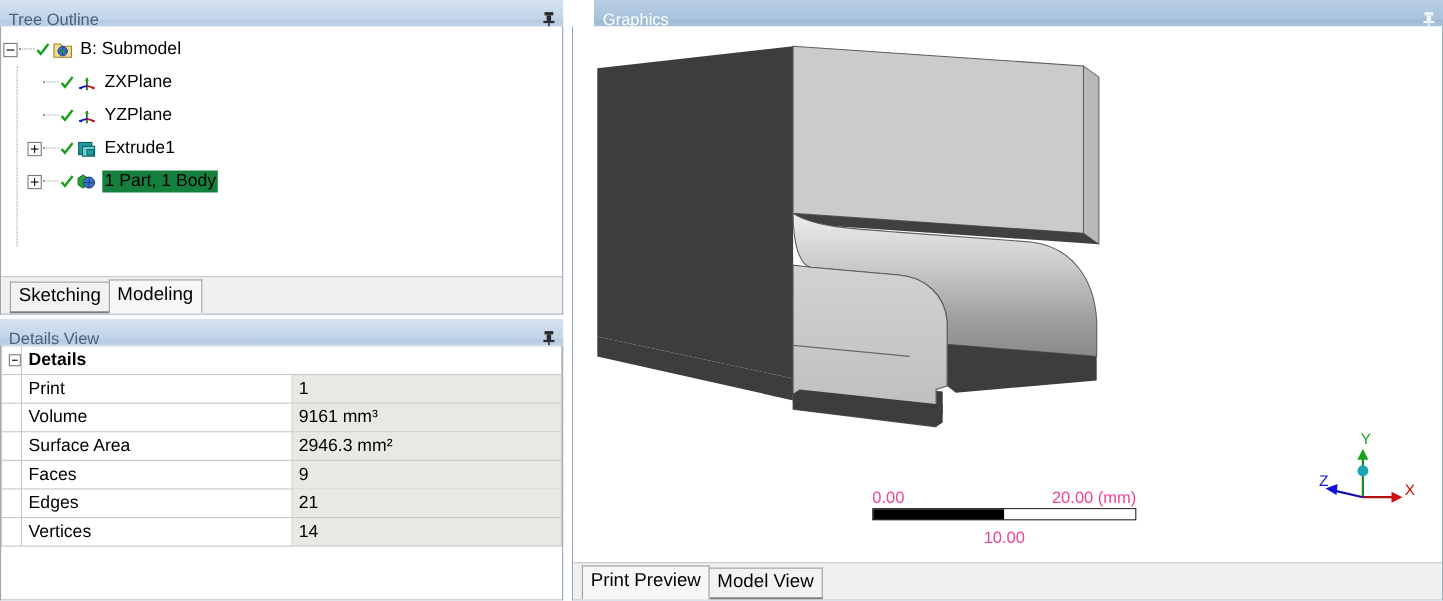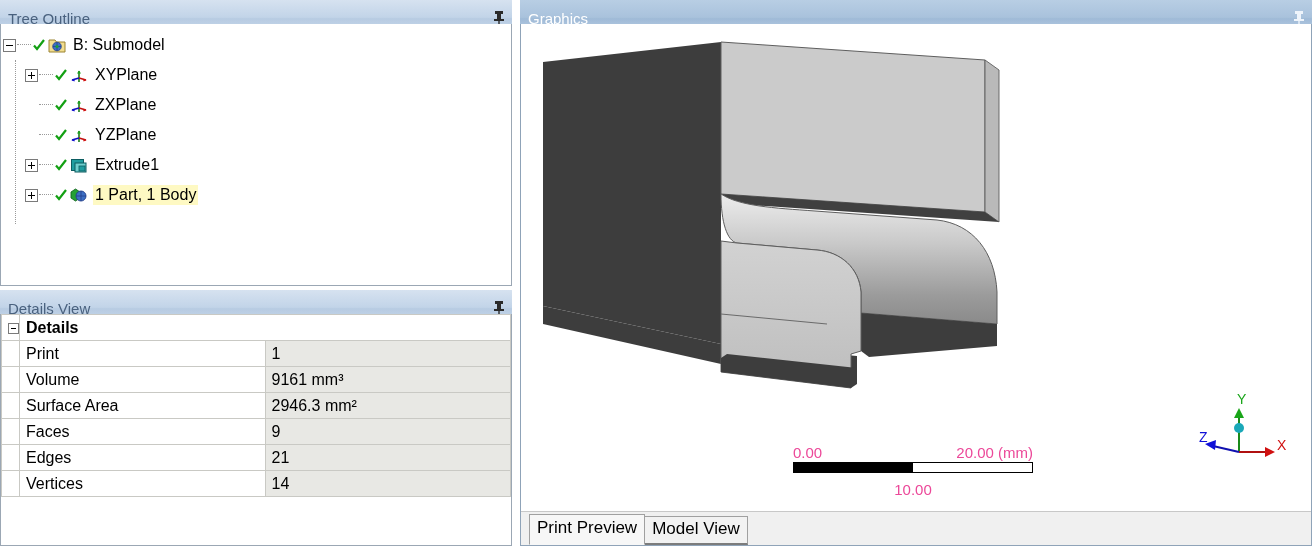--- a/index.html
+++ b/index.html
@@ -31,20 +31,21 @@
     padding: 0 6px 0 8px;
     font-size: 15px;
     box-sizing: border-box;
     background: linear-gradient(to bottom, #d6e2f0 0%, #c2d4e8 48%, #b7cbe2 52%, #cddcec 100%);
     color: #49617e;
     user-select: none;
   }
   .panel-title.active {
     background: linear-gradient(to bottom, #b8cee4 0%, #a9c2dc 48%, #9fbad7 52%, #c0d3e7 100%);
     color: #ffffff;
+    margin-left: 20px;
   }
   .panel-body {
     position: absolute;
     left: 0; right: 0;
     top: 24px; bottom: 0;
     background: #ffffff;
     border: 1px solid #9ba7b4;
     border-top: none;
     box-sizing: border-box;
     overflow: hidden;
@@ -114,21 +115,21 @@
     width: 18px; height: 17px;
     margin-right: 5px;
   }
   .node-label {
     font-size: 16px;
     color: #000;
     line-height: 1;
     padding: 2px 2px;
   }
   .node-label.selected {
-    background: #fef9c3;
+    background: #15803d;
   }
 
   
   .tabstrip {
     position: absolute;
     left: 0; right: 0; bottom: 0;
     height: 34px;
     background: #f0f0f0;
     border-top: 1px solid #c8c8c8;
     display: flex;
@@ -292,40 +293,41 @@
           <svg width="18" height="17" viewBox="0 0 18 17">
             <path d="M1 3 h6 l1.5 2 H17 v10 H1 Z" fill="#f2dd8e" stroke="#9b8432" stroke-width="1"></path>
             <circle cx="9" cy="9.5" r="4.3" fill="#3d6fc4" stroke="#23408a" stroke-width="0.8"></circle>
             <path d="M5 9.5 h8 M9 5.2 v8.6" stroke="#23408a" stroke-width="0.8"></path>
             <circle cx="9" cy="9.5" r="1.6" fill="#1aa03a"></circle>
           </svg>
         </span>
         <span class="node-label">B: Submodel</span>
       </div>
 
+
       <div class="tree-row">
         <span class="tree-indent" style="width:22px"></span>
-        <span class="expander plus"></span>
+        <span class="tree-indent" style="width:13px"></span>
         <span class="dots"></span>
         <span class="check">
           <svg width="14" height="14" viewBox="0 0 14 14">
               <path d="M2 7.5 L5 11 L12 2" stroke="#13a013" stroke-width="2.2" fill="none"></path>
             </svg>
         </span>
         <span class="node-icon">
           <svg width="18" height="17" viewBox="0 0 18 17">
             <path d="M9 15 V4" stroke="#1a7a1a" stroke-width="1.6"></path>
             <path d="M9 3.4 l-2 3 h4 Z" fill="#1aa01a"></path>
             <path d="M9 11 L16 13" stroke="#c01010" stroke-width="1.6"></path>
             <path d="M16.6 13.2 l-3.4 -1.4 l0.3 2.6 Z" fill="#d01010"></path>
             <path d="M9 11 L2 13" stroke="#1010c0" stroke-width="1.6"></path>
             <path d="M1.4 13.2 l3.4 -1.4 l-0.3 2.6 Z" fill="#1010d0"></path>
           </svg>
         </span>
-        <span class="node-label">XYPlane</span>
+        <span class="node-label">ZXPlane</span>
       </div>
 
       <div class="tree-row">
         <span class="tree-indent" style="width:22px"></span>
         <span class="tree-indent" style="width:13px"></span>
         <span class="dots"></span>
         <span class="check">
           <svg width="14" height="14" viewBox="0 0 14 14">
               <path d="M2 7.5 L5 11 L12 2" stroke="#13a013" stroke-width="2.2" fill="none"></path>
             </svg>
@@ -333,42 +335,20 @@
         <span class="node-icon">
           <svg width="18" height="17" viewBox="0 0 18 17">
             <path d="M9 15 V4" stroke="#1a7a1a" stroke-width="1.6"></path>
             <path d="M9 3.4 l-2 3 h4 Z" fill="#1aa01a"></path>
             <path d="M9 11 L16 13" stroke="#c01010" stroke-width="1.6"></path>
             <path d="M16.6 13.2 l-3.4 -1.4 l0.3 2.6 Z" fill="#d01010"></path>
             <path d="M9 11 L2 13" stroke="#1010c0" stroke-width="1.6"></path>
             <path d="M1.4 13.2 l3.4 -1.4 l-0.3 2.6 Z" fill="#1010d0"></path>
           </svg>
         </span>
-        <span class="node-label">ZXPlane</span>
-      </div>
-
-      <div class="tree-row">
-        <span class="tree-indent" style="width:22px"></span>
-        <span class="tree-indent" style="width:13px"></span>
-        <span class="dots"></span>
-        <span class="check">
-          <svg width="14" height="14" viewBox="0 0 14 14">
-              <path d="M2 7.5 L5 11 L12 2" stroke="#13a013" stroke-width="2.2" fill="none"></path>
-            </svg>
-        </span>
-        <span class="node-icon">
-          <svg width="18" height="17" viewBox="0 0 18 17">
-            <path d="M9 15 V4" stroke="#1a7a1a" stroke-width="1.6"></path>
-            <path d="M9 3.4 l-2 3 h4 Z" fill="#1aa01a"></path>
-            <path d="M9 11 L16 13" stroke="#c01010" stroke-width="1.6"></path>
-            <path d="M16.6 13.2 l-3.4 -1.4 l0.3 2.6 Z" fill="#d01010"></path>
-            <path d="M9 11 L2 13" stroke="#1010c0" stroke-width="1.6"></path>
-            <path d="M1.4 13.2 l3.4 -1.4 l-0.3 2.6 Z" fill="#1010d0"></path>
-          </svg>
-        </span>
         <span class="node-label">YZPlane</span>
       </div>
 
       <div class="tree-row">
         <span class="tree-indent" style="width:22px"></span>
         <span class="expander plus"></span>
         <span class="dots"></span>
         <span class="check">
           <svg width="14" height="14" viewBox="0 0 14 14">
               <path d="M2 7.5 L5 11 L12 2" stroke="#13a013" stroke-width="2.2" fill="none"></path>
@@ -397,20 +377,24 @@
           <svg width="18" height="17" viewBox="0 0 18 17">
             <path d="M1 5 l4.5 -3 l4.5 3 v6 l-4.5 3 l-4.5 -3 Z" fill="#25a135" stroke="#14661f" stroke-width="0.9"></path>
             <circle cx="11" cy="9" r="5" fill="#3d6fc4" stroke="#23408a" stroke-width="0.9"></circle>
             <path d="M6 9 h10 M11 4 v10" stroke="#23408a" stroke-width="0.8"></path>
           </svg>
         </span>
         <span class="node-label selected">1 Part, 1 Body</span>
       </div>
     </div>
 
+    <div class="tabstrip">
+      <div class="tab">Sketching</div>
+      <div class="tab active">Modeling</div>
+    </div>
   </div>
 </div>
 
 <div class="panel" id="details-panel">
   <div class="panel-title">
     <span>Details View</span>
     <span class="pin">
       <svg width="14" height="16" viewBox="0 0 14 16">
         <rect x="3" y="1" width="8" height="3" fill="#2a2a2a"></rect>
         <rect x="5" y="4" width="4" height="5" fill="#2a2a2a"></rect>

